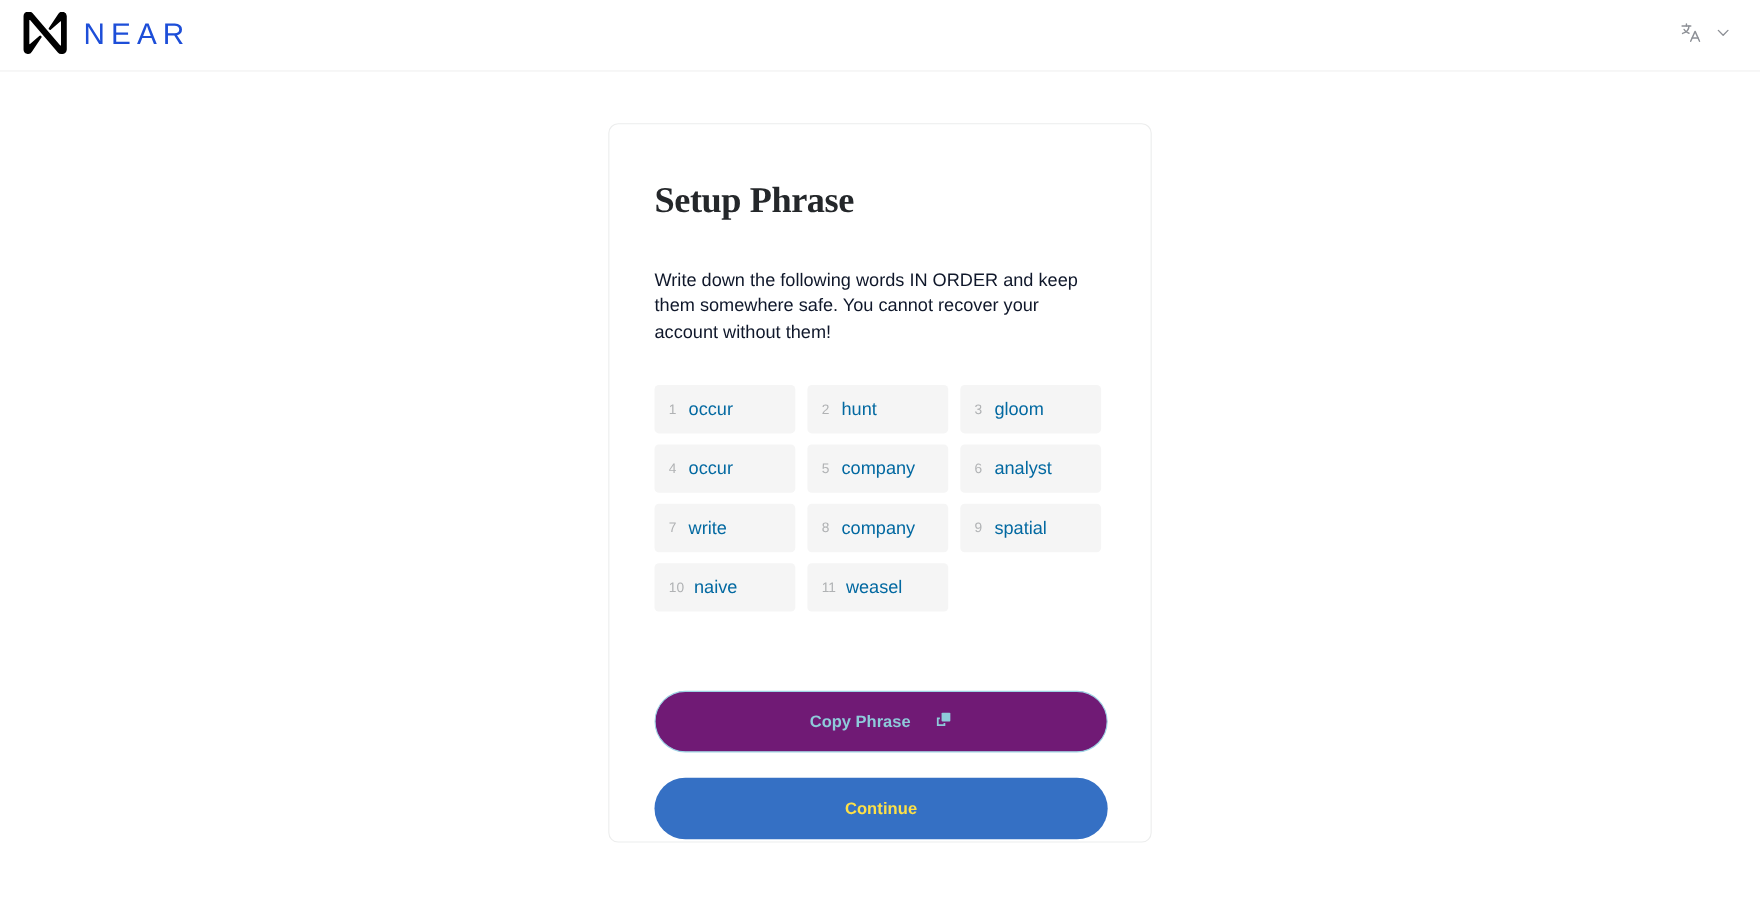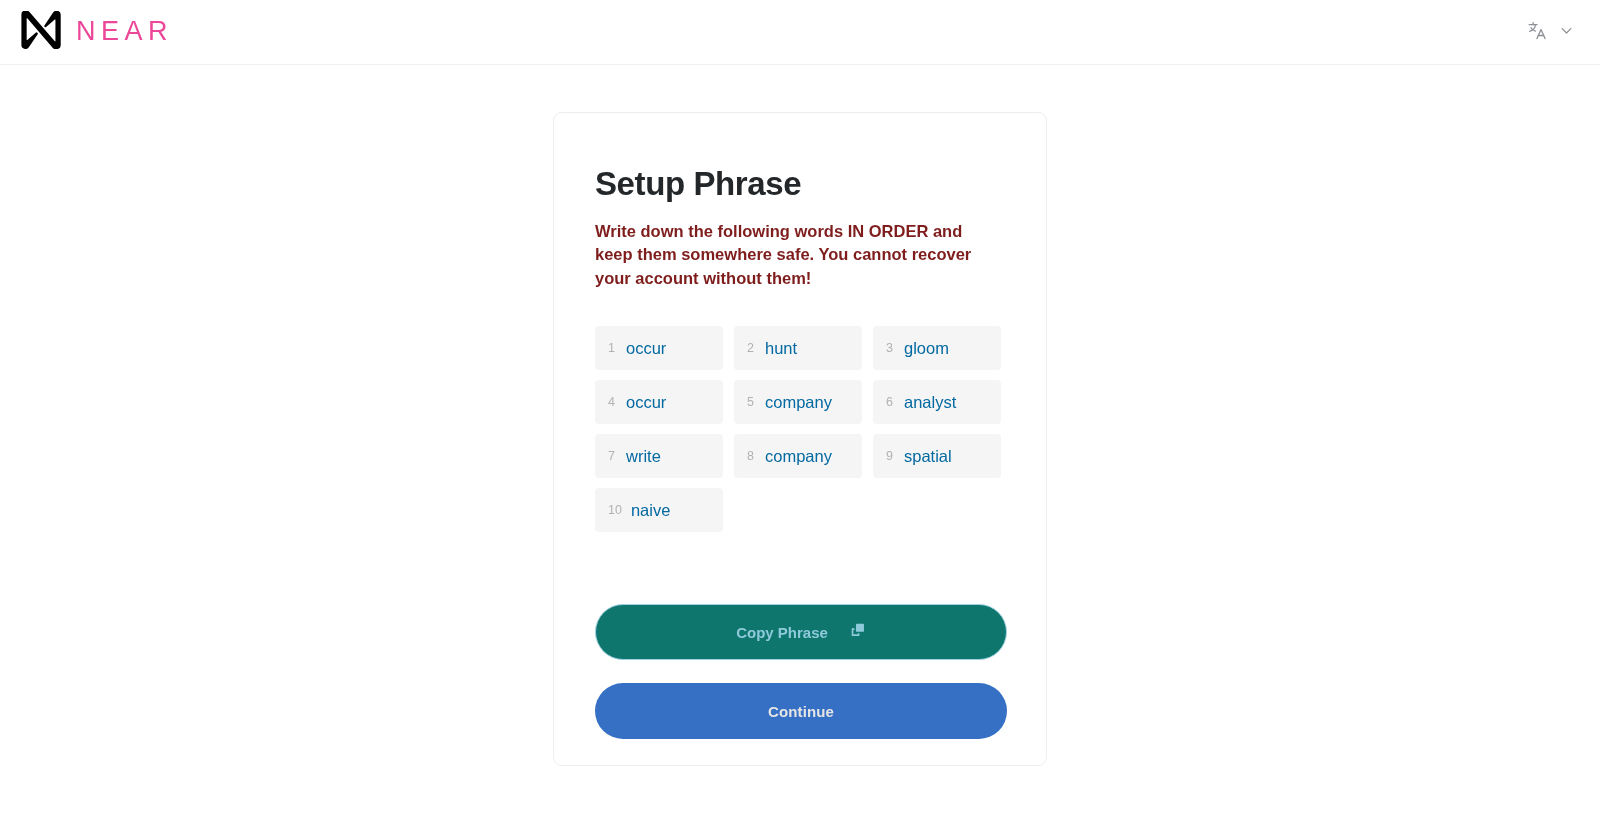--- a/index.html
+++ b/index.html
@@ -31,21 +31,21 @@
     gap: 14px;
     height: 100%;
   }
 
   .brand-mark { display: block; }
 
   .brand-word {
     font-size: 27px;
     letter-spacing: 5.5px;
     font-weight: 400;
-    color: #ec4899;
+    color: #1d4ed8;
     line-height: 1;
     padding-bottom: 2px;
     font-family: "Liberation Sans", sans-serif;
   }
 
   .lang-switch {
     display: flex;
     align-items: center;
     gap: 11px;
     cursor: pointer;
@@ -72,29 +72,30 @@
     padding: 52px 41px 48px 41px;
     height: 654px;
   }
 
   .card-title {
     font-size: 33px;
     font-weight: 700;
     color: #24272a;
     letter-spacing: -0.4px;
     line-height: 1.15;
+    font-family: Liberation Serif, serif;
   }
 
   .card-desc {
-    margin-top: 17px;
+    margin-top: 41px;
     font-size: 16.5px;
     line-height: 23.5px;
-    color: #7f1d1d;
+    color: #0f172a;
     max-width: 390px;
-    font-weight: 700;
+    font-weight: 400;
   }
 
   
   .word-grid {
     margin-top: 36px;
     display: grid;
     grid-template-columns: repeat(3, 128px);
     gap: 10px 11px;
   }
 
@@ -137,29 +138,29 @@
     height: 56px;
     border-radius: 30px;
     font-size: 15px;
     font-weight: 700;
     cursor: pointer;
     border: none;
     font-family: "Liberation Sans", sans-serif;
   }
 
   .btn-copy {
-    background: #0f766e;
+    background: #701a75;
     border: 1px solid #9ed3e4;
     color: #8ecada;
     gap: 21px;
   }
 
   .btn-continue {
     background: #3570c4;
-    color: #e5e5e5;
+    color: #fde047;
     margin-top: 23px;
     letter-spacing: 0.1px;
   }
 
   .copy-icon { display: block; flex: none; }
 </style>
 </head>
 <body>
 
 <div class="app-header">
@@ -234,20 +235,24 @@
         <span class="word-text">company</span>
       </div>
       <div class="word-chip">
         <span class="word-index">9</span>
         <span class="word-text">spatial</span>
       </div>
       <div class="word-chip">
         <span class="word-index">10</span>
         <span class="word-text">naive</span>
       </div>
+      <div class="word-chip">
+        <span class="word-index">11</span>
+        <span class="word-text">weasel</span>
+      </div>
     </div>
 
     <div class="btn-stack">
 
       <button class="btn btn-copy">
         <span>Copy Phrase</span>
         <span class="copy-icon">
           <svg width="17" height="17" viewBox="0 0 20 20" xmlns="http://www.w3.org/2000/svg">
             <rect x="8.2" y="2.2" width="9.4" height="9.4" rx="1" fill="#8ecada"></rect>
             <path d="M3.2 7.4h3.2v1.9H5.1v5.2h5.2v-1.3h1.9v3.2H3.2z" fill="#8ecada"></path>

